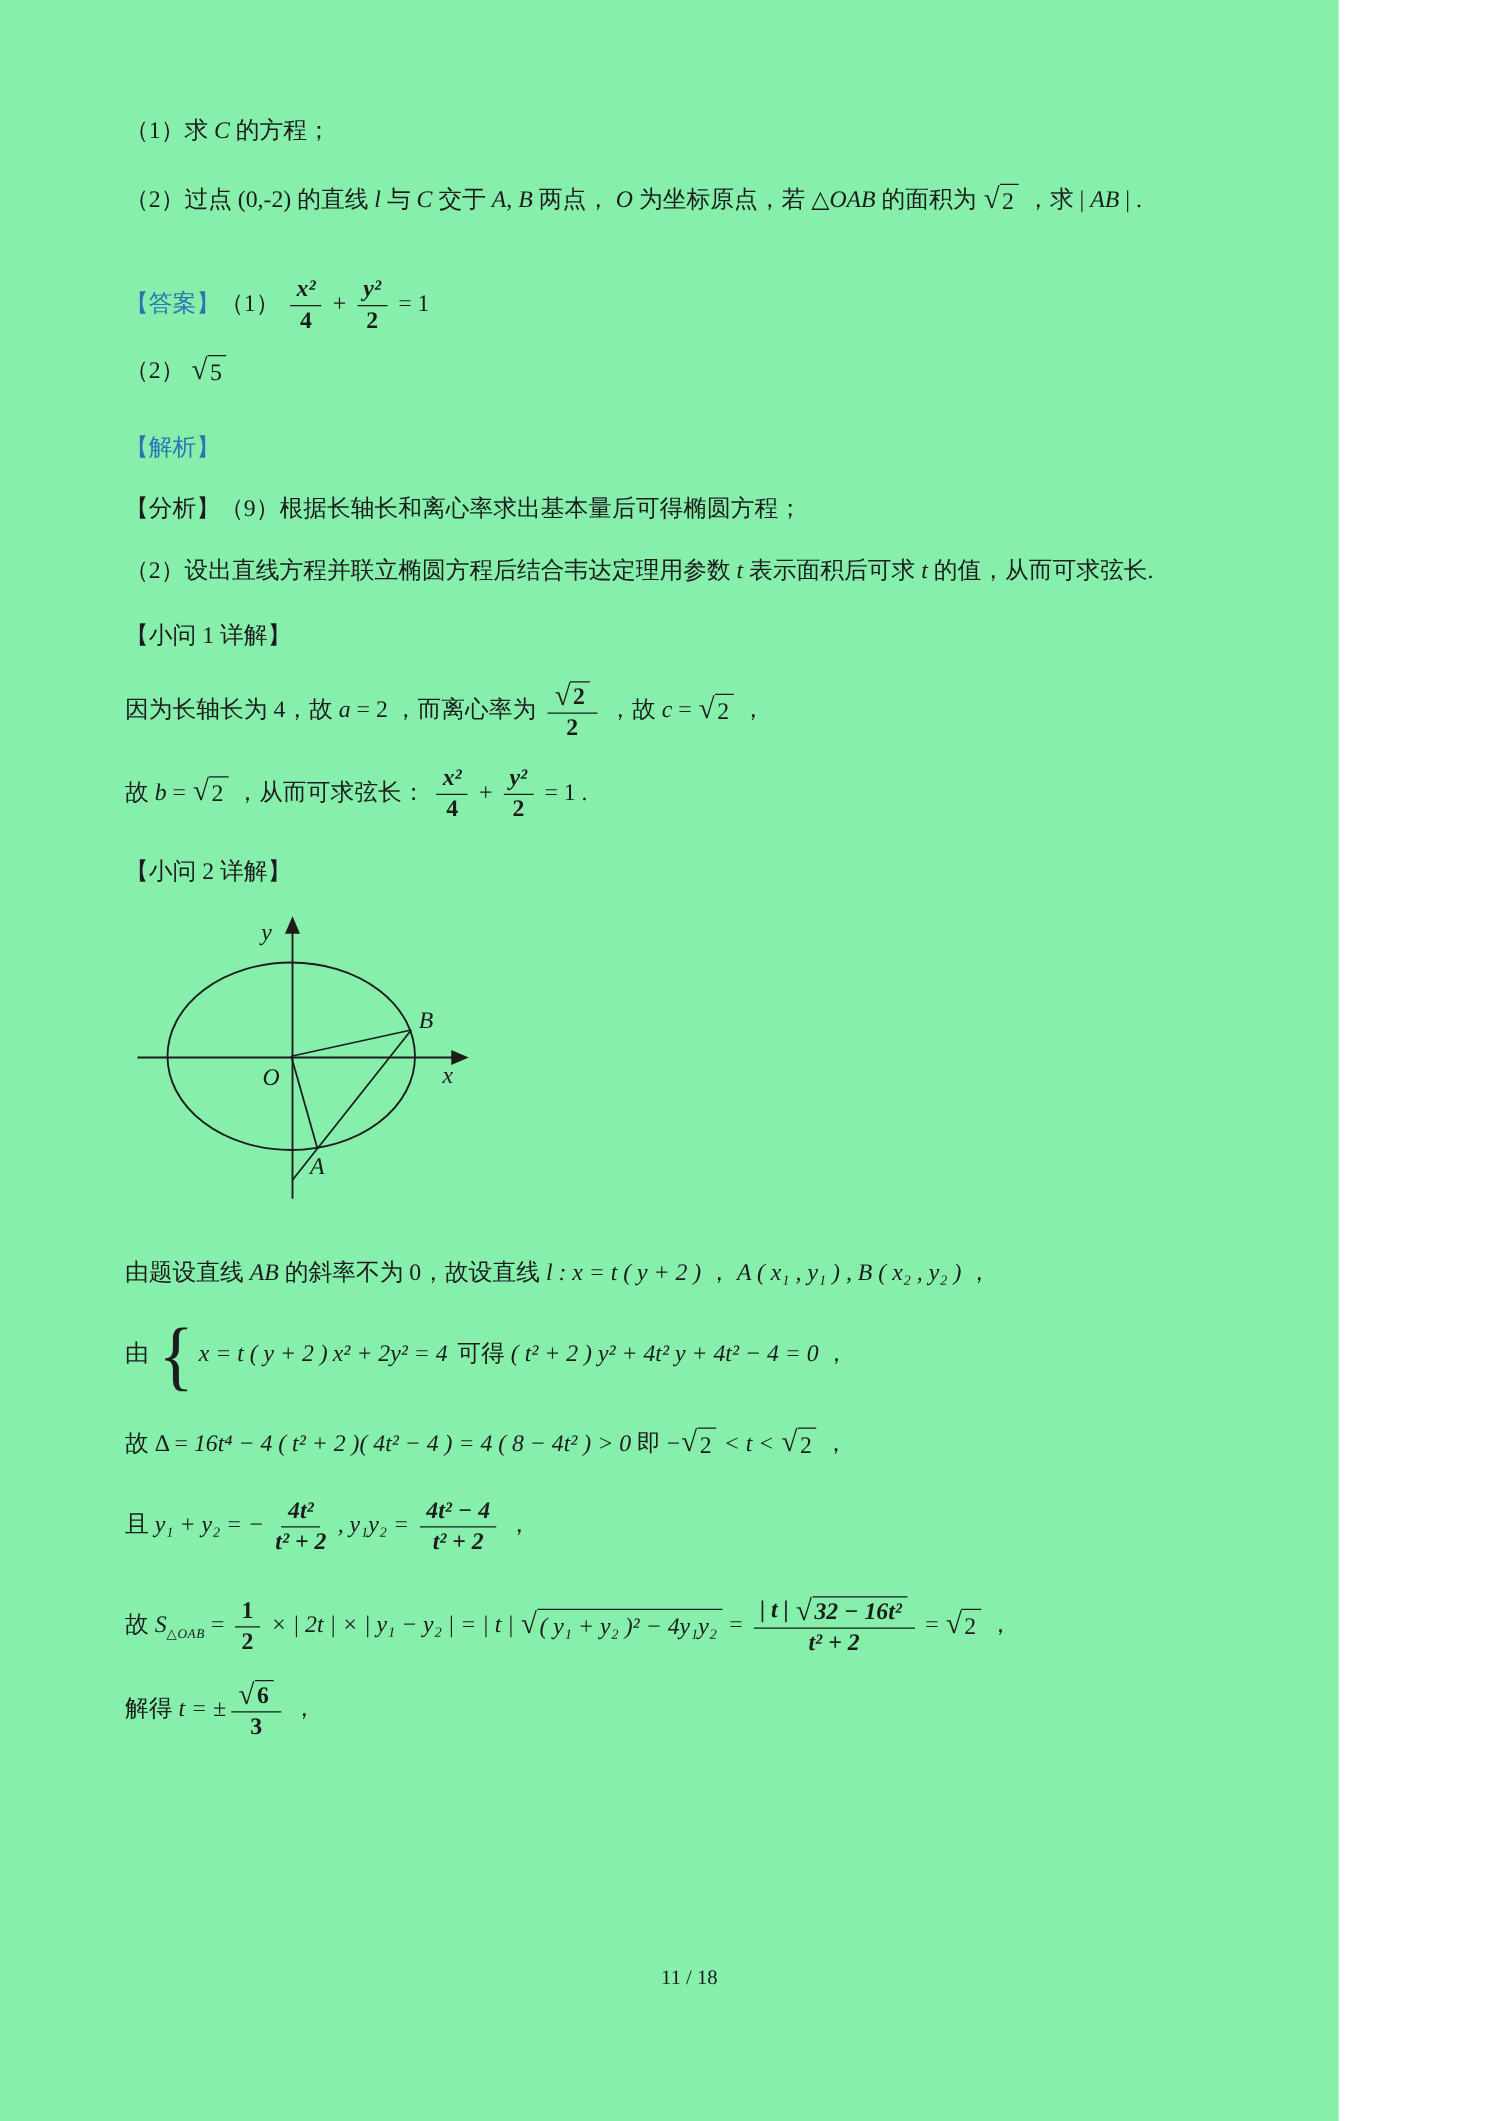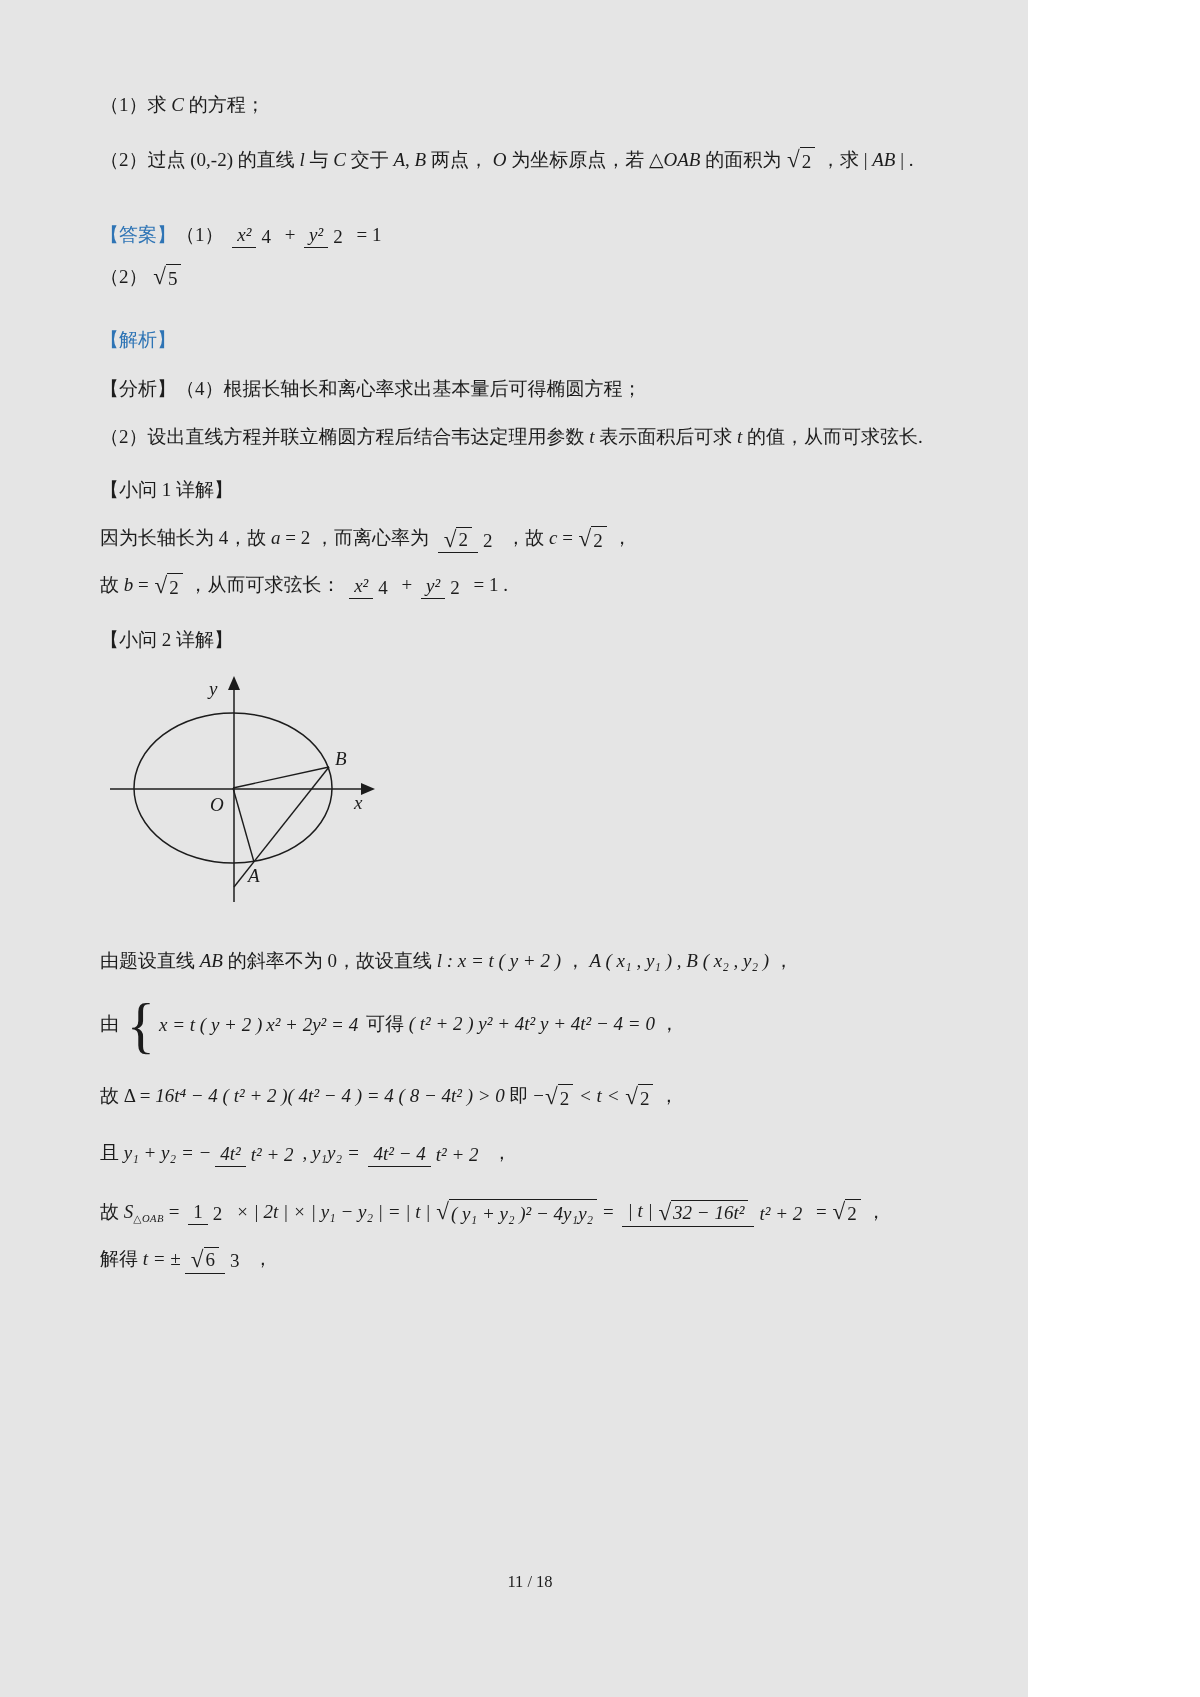--- a/index.html
+++ b/index.html
@@ -1,25 +1,26 @@
 <!DOCTYPE html>
 <html><head>
 <meta charset="utf-8">
 <style>
   html, body { margin: 0; padding: 0; background: #ffffff; }
   .page {
     position: relative;
     width: 1028px;
     height: 1697px;
-    background: #e5e5e5;
+    background: #86efac;
     overflow: hidden;
     font-family: "Liberation Serif", "DejaVu Serif", serif;
     color: #1c1c1c;
     font-size: 19px;
     line-height: 1.4;
+    padding-left: 43px;
   }
   .doc-body { position: absolute; top: 88px; left: 100px; right: 92px; }
   .para { margin: 0; }
   .p1  { margin-top: 4px; }
   .p2  { margin-top: 28px; }
   .p3  { margin-top: 46px; }
   .p4  { margin-top: 16px; }
   .p5  { margin-top: 34px; }
   .p6  { margin-top: 22px; }
   .p7  { margin-top: 22px; }
@@ -31,22 +32,22 @@
   .p13 { margin-top: 28px; }
   .p14 { margin-top: 34px; }
   .p15 { margin-top: 28px; }
   .p16 { margin-top: 32px; }
   .p17 { margin-top: 18px; }
   .t   { font-style: normal; }
   .i   { font-style: italic; }
   .blue { color: #2E74B5; }
   sub.sb { font-size: 0.56em; font-style: italic; vertical-align: -0.4em; letter-spacing: 0.5px; }
   .frac {
-    display: inline-flex; flex-direction: row; align-items: center;
-    vertical-align: middle; margin: 0 4px; line-height: 1.15; text-align: center;
+    display: inline-flex; flex-direction: column; align-items: center;
+    vertical-align: middle; margin: 0 4px; line-height: 1.15; text-align: center; font-weight: bold;
   }
   .num { padding: 0 5px 1px 5px; border-bottom: 1.6px solid currentColor; }
   .den { padding: 1px 5px 0 5px; }
   .sqrt { display: inline-flex; align-items: flex-start; vertical-align: middle; margin: 0 1px; }
   .rad  { font-size: 1.22em; line-height: 1.05; font-style: normal; }
   .sqrt-body { border-top: 1.6px solid currentColor; padding: 1px 4px 0 2px; }
   .cases { display: inline-flex; align-items: center; vertical-align: middle; margin: 0 3px; }
   .brace { font-size: 3.1em; font-weight: 300; line-height: 0.8; margin-right: 4px; transform: scaleY(1.05); font-style: normal; }
   .case-rows { display: inline-flex; gap: 4px; text-align: left; }
   .figure-wrap { margin: 16px 0 0 2px; }
@@ -72,21 +73,21 @@
           <span class="den"><span class="t">4</span></span>
         </span><span class="t"> + </span><span class="frac">
           <span class="num"><span class="i">y²</span></span>
           <span class="den"><span class="t">2</span></span>
         </span><span class="t"> = 1</span></div>
     <div class="para p4"><span class="t">（2） </span><span class="sqrt">
           <span class="rad">√</span>
           <span class="sqrt-body"><span class="t">5</span></span>
         </span></div>
     <div class="para p5"><span class="blue">【解析】</span></div>
-    <div class="para p6"><span class="t">【分析】（4）根据长轴长和离心率求出基本量后可得椭圆方程；</span></div>
+    <div class="para p6"><span class="t">【分析】（9）根据长轴长和离心率求出基本量后可得椭圆方程；</span></div>
     <div class="para p7"><span class="t">（2）设出直线方程并联立椭圆方程后结合韦达定理用参数 </span><span class="i">t</span><span class="t"> 表示面积后可求 </span><span class="i">t</span><span class="t"> 的值，从而可求弦长.</span></div>
     <div class="para p8"><span class="t">【小问 1 详解】</span></div>
     <div class="para p9"><span class="t">因为长轴长为 4，故 </span><span class="i">a</span><span class="t"> = 2 ，而离心率为 </span><span class="frac">
           <span class="num"><span class="sqrt">
               <span class="rad">√</span>
               <span class="sqrt-body"><span class="t">2</span></span>
             </span></span>
           <span class="den"><span class="t">2</span></span>
         </span><span class="t"> ，故 </span><span class="i">c</span><span class="t"> = </span><span class="sqrt">
           <span class="rad">√</span>

